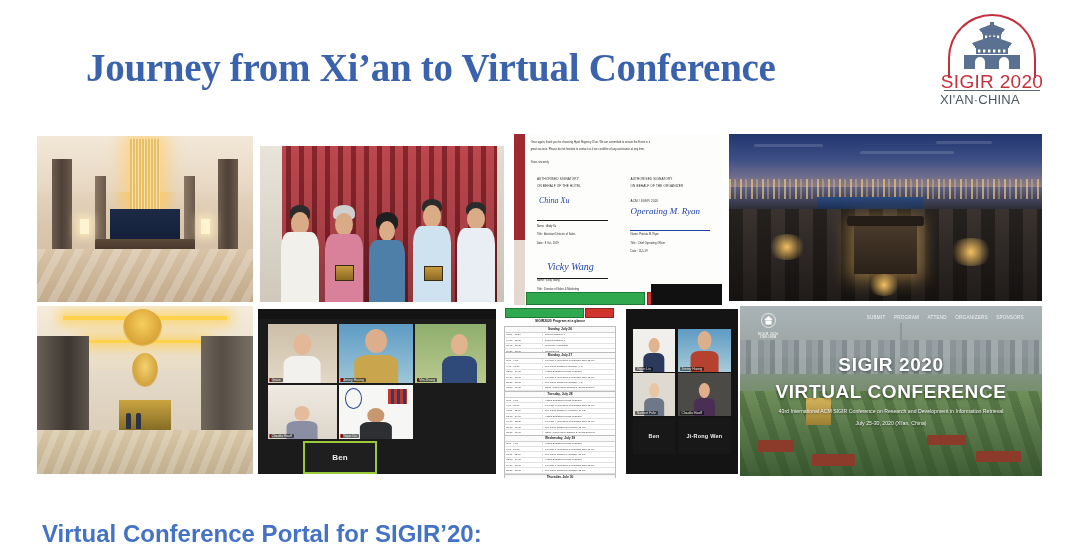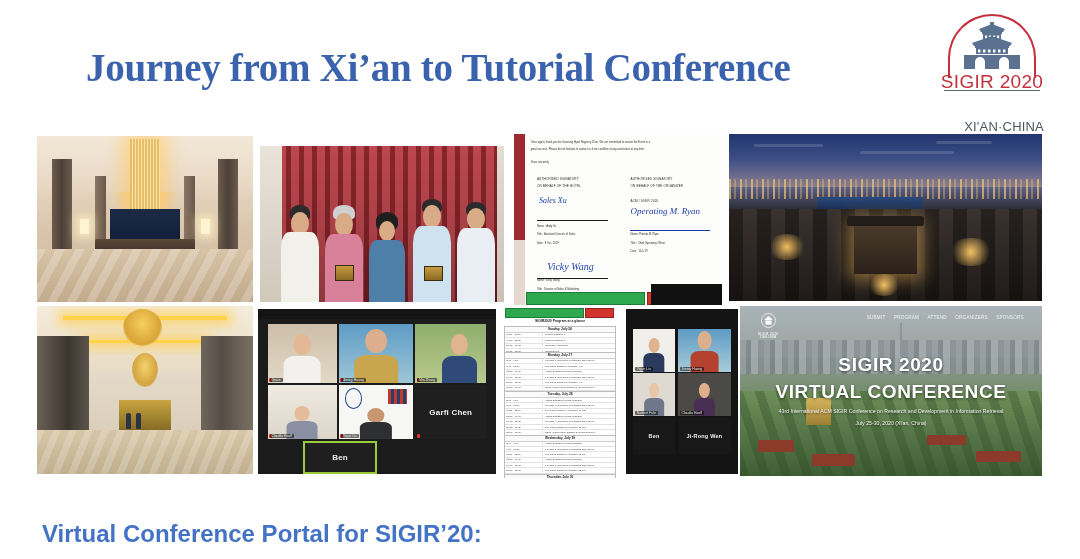--- a/index.html
+++ b/index.html
@@ -66,25 +66,24 @@
     font-family: "Liberation Sans", sans-serif;
   }
   .logo-rule {
     position: absolute;
     left: 4px; top: 76px; width: 96px; height: 1px;
     background: #5b6770;
   }
   .logo-sub {
     position: absolute;
     left: 0; top: 78px; width: 104px;
-    text-align: right;
+    text-align: left;
     font-size: 13px;
     letter-spacing: 0.2px;
     color: #4b565e;
-    margin-top: 27px;
   }
 
   
   .grid { position: absolute; }
   .ph {
     position: absolute;
     overflow: hidden;
     background: #222;
   }
 
@@ -457,21 +456,21 @@
   }
   .watermark .wmtext {
     font-size:20px; color:#c9c9c9; letter-spacing:.4px;
   }
 </style>
 </head>
 <body>
 
 <div class="slide">
 
-  <div class="title">Journey from Xi’an to Tutorial Conference</div>
+  <div class="title">Journey from Xi’an to Virtual Conference</div>
 
   <div class="logo">
     <div class="logo-arc"></div>
     <svg class="logo-svg" width="66" height="48" viewBox="0 0 66 48">
       <g fill="#5b7192">
         <rect x="31" y="1" width="4" height="4"></rect>
         <path d="M20 8 L33 3 L46 8 L44 11 L22 11 Z"></path>
         <rect x="23" y="11" width="20" height="2"></rect>
         <rect x="24" y="13" width="18" height="6"></rect>
         <g fill="#ffffff">
@@ -554,21 +553,21 @@
     </div>
 
     <div class="ph doc">
       <div class="edgeL"></div>
       <div class="dtext" style="left:8%;top:4%;">Once again, thank you for choosing Hyatt Regency Xi'an. We are committed to ensure the Event is a</div>
       <div class="dtext" style="left:8%;top:8%;">great success. Please do not hesitate to contact us if we could be of any assistance at any time.</div>
       <div class="dtext" style="left:8%;top:16%;">Yours sincerely</div>
 
       <div class="dtext dlabel" style="left:11%;top:25%;">AUTHORISED SIGNATORY</div>
       <div class="dtext dlabel" style="left:11%;top:29%;">ON BEHALF OF THE HOTEL</div>
-      <div class="sig" style="left:12%;top:36%;font-size:8px;">Sales Xu</div>
+      <div class="sig" style="left:12%;top:36%;font-size:8px;">China Xu</div>
       <div class="sigline" style="left:11%;top:50%;width:34%;"></div>
       <div class="dtext" style="left:11%;top:53%;">Name :  Andy Xu</div>
       <div class="dtext" style="left:11%;top:58%;">Title  :  Assistant Director of Sales</div>
       <div class="dtext" style="left:11%;top:63%;">Date  :  8 Oct, 2019</div>
       <div class="sig" style="left:16%;top:74%;font-size:10px;">Vicky Wang</div>
       <div class="sigline" style="left:11%;top:84%;width:34%;"></div>
       <div class="dtext" style="left:11%;top:85%;">Name:   Vicky Wang</div>
       <div class="dtext" style="left:11%;top:90%;">Title  :  Director of Sales &amp; Marketing</div>
       <div class="dtext" style="left:11%;top:95%;">Date  :  8 Oct, 2019</div>
 
@@ -657,24 +656,20 @@
         <div style="position:absolute;left:8%;top:6%;width:20%;height:34%;border-radius:50%;border:1.5px solid #24488f;"></div>
         <div style="position:absolute;right:8%;top:8%;width:26%;height:28%;background:repeating-linear-gradient(90deg,#c0392b 0 3px,#2c3e70 3px 6px);"></div>
         <div class="zface" style="bottom:0;width:44%;height:58%;">
           <div class="h" style="top:2%;width:52%;height:46%;background:#c89770;"></div>
           <div class="b" style="bottom:0;width:98%;height:54%;background:#2d2f33;"></div>
         </div>
         <div class="zmic"></div>
         <div class="zname">Yiqun Liu</div>
       </div>
 
-      <div class="ztile" style="left:66%;top:46%;width:30%;height:33%;background:#1f1f1f;">
-        <div class="bigname">Garfi Chen</div>
-        <div class="zmic"></div>
-      </div>
 
       <div class="ztile active" style="left:19%;top:80%;width:31%;height:20%;background:#1f1f1f;">
         <div class="bigname">Ben</div>
       </div>
 
     </div>
 
     <div class="ph sched">
       <div class="shead"></div>
       <div class="shead2"></div>

